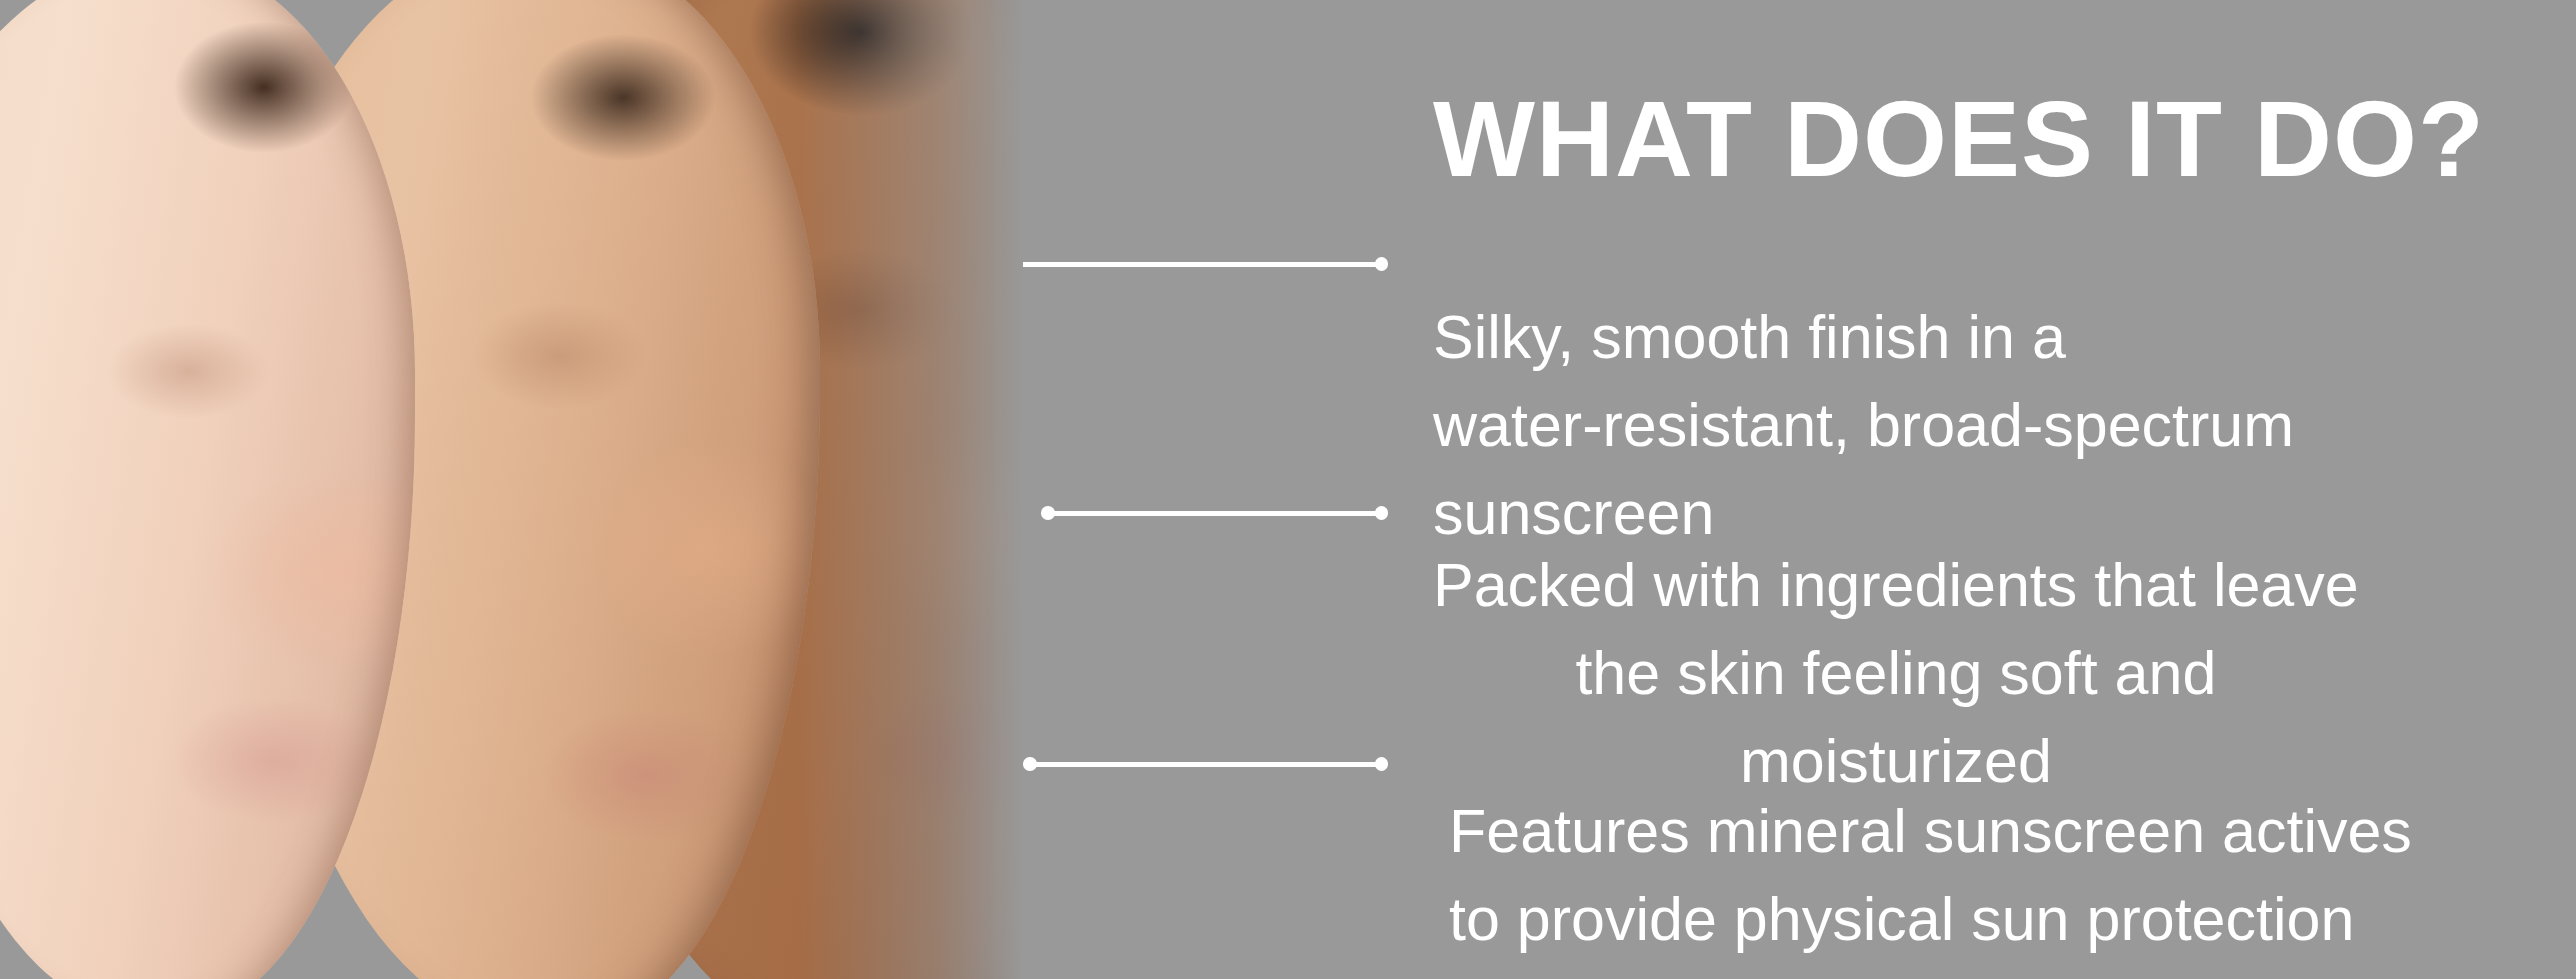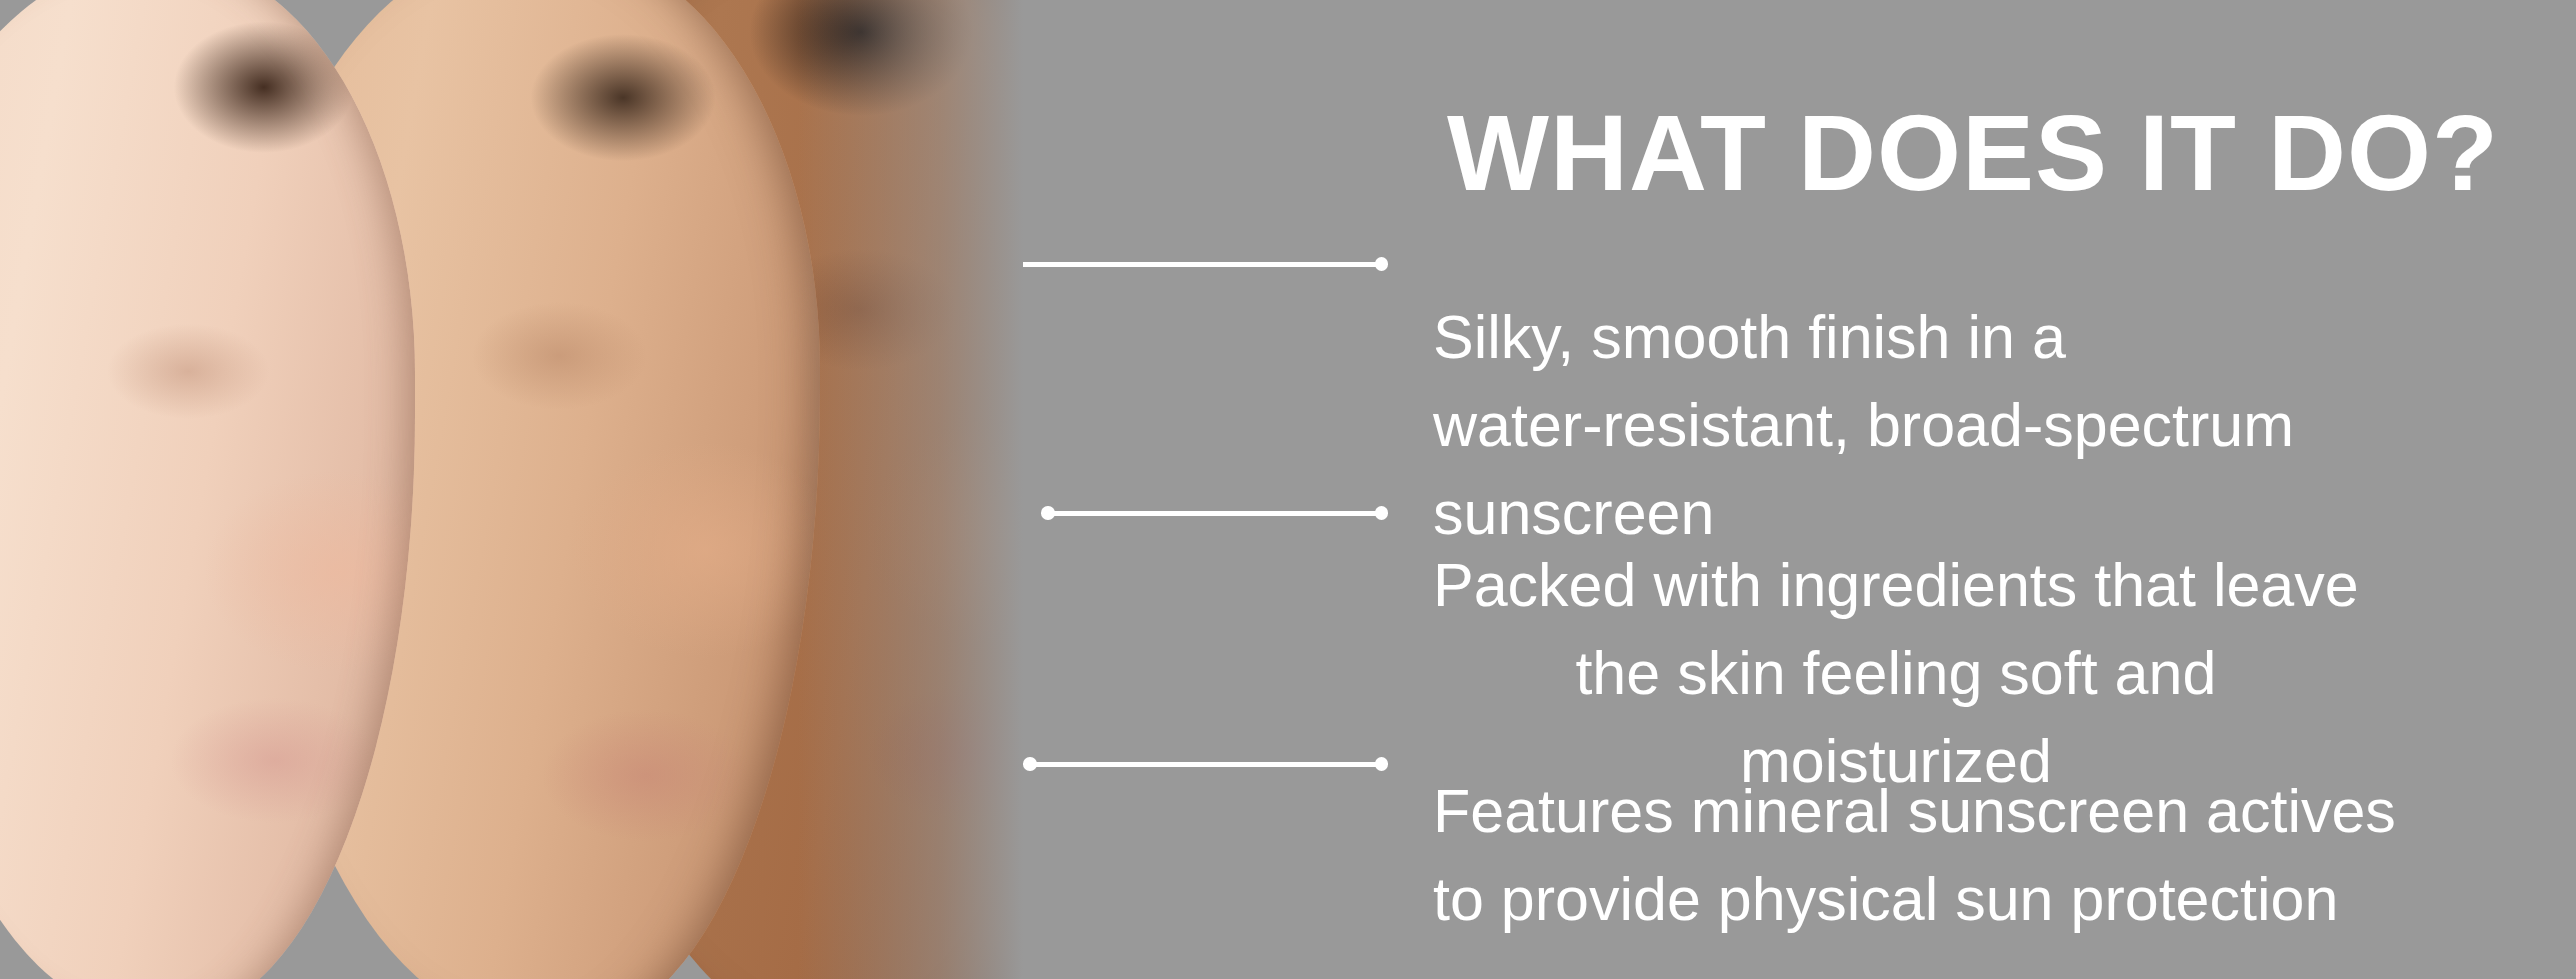--- a/index.html
+++ b/index.html
@@ -96,21 +96,21 @@
     left: 1433px;
     top: 0;
     width: 1062px;
     height: 980px;
   }
 
   #headline {
     position: absolute;
     left: 0;
     top: 85px;
-    margin: 14px;
+    margin: 0;
     color: #ffffff;
     font-family: "Liberation Sans", sans-serif;
     font-weight: 700;
     font-size: 108px;
     line-height: 1;
     letter-spacing: 1px;
     white-space: nowrap;
   }
 
   .bullet-text {
@@ -118,21 +118,21 @@
     left: 0;
     color: #ffffff;
     font-family: Liberation Sans, sans-serif;
     font-weight: 300;
     font-size: 61px;
     line-height: 88px;
     white-space: pre-line;
   }
   #bullet-text-1 { top: 232px; }
   #bullet-text-2 { top: 480px; text-align: center; }
-  #bullet-text-3 { top: 706px; }
+  #bullet-text-3 { top: 726px; margin-left: 16px; }
 
   
   .connector {
     position: absolute;
     height: 13.5px;
   }
   .connector .bar {
     position: absolute;
     left: 6.8px; right: 6.8px;
     top: 4.8px;

